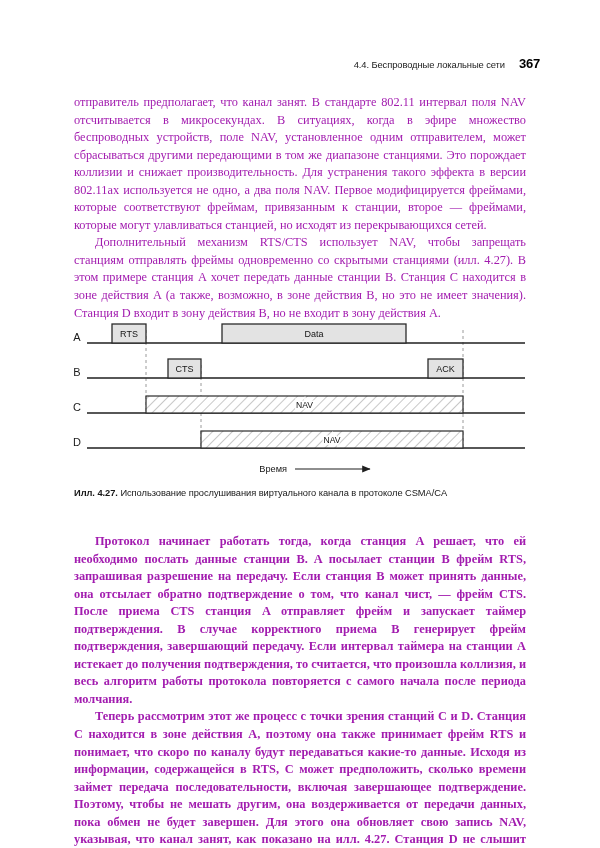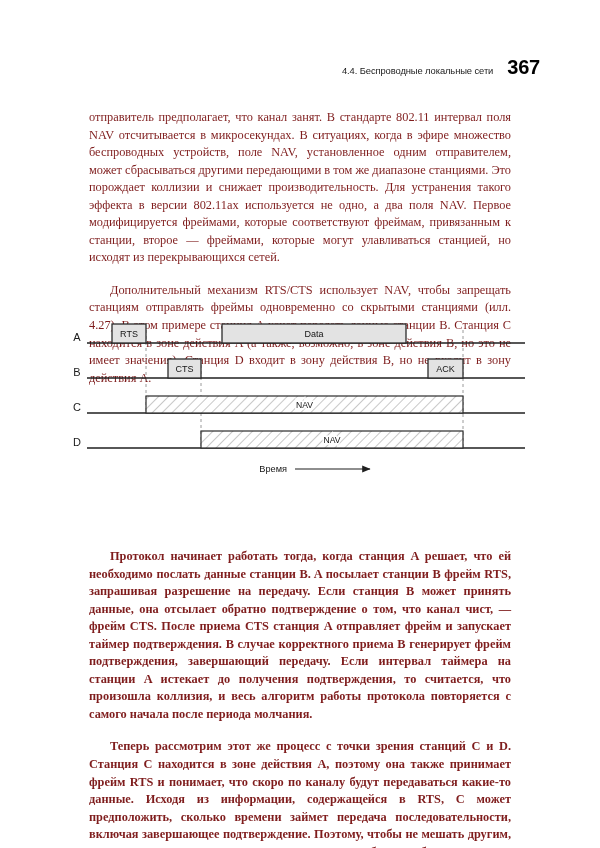--- a/index.html
+++ b/index.html
@@ -32,40 +32,40 @@
     gap: 14px;
     font-family: "Liberation Sans", "DejaVu Sans", sans-serif;
   }
   .runhead-title {
     font-size: 9.4px;
     letter-spacing: -0.1px;
     color: #1b1b1b;
     white-space: nowrap;
   }
   .runhead-folio {
-    font-size: 20px;
+    font-size: 13px;
     font-weight: 700;
     color: #000000;
     letter-spacing: -0.2px;
   }
 
   
   .col {
     position: absolute;
     left: 74px;
     width: 452px;
   }
   .col p {
-    margin: 15px;
+    margin: 0;
     font-size: 12.35px;
     line-height: 17.55px;
     text-align: justify;
     text-justify: inter-word;
     hyphens: manual;
-    color: #7f1d1d;
+    color: #a21caf;
   }
   .col p.ind {
     text-indent: 21px;
   }
 
   #body-top { top: 94px; }
   #body-bottom { top: 533px; font-weight: bold; }
 
   
   .figure {
@@ -143,19 +143,23 @@
           <line x1="87" y1="448" x2="525" y2="448" stroke="#1f1f1f" stroke-width="1.4"></line>
           <rect x="201" y="431" width="262" height="17" fill="url(#navhatch)" stroke="#2b2b2b" stroke-width="1.2"></rect>
           <text x="332" y="442.9" text-anchor="middle" font-family="&quot;Liberation Sans&quot;, &quot;DejaVu Sans&quot;, sans-serif" font-size="8.6" fill="#ffffff" stroke="#ffffff" stroke-width="3.2">NAV</text>
           <text x="332" y="442.9" text-anchor="middle" font-family="&quot;Liberation Sans&quot;, &quot;DejaVu Sans&quot;, sans-serif" font-size="8.6" fill="#141414">NAV</text>
           <text x="287" y="472" text-anchor="end" font-family="&quot;Liberation Sans&quot;, &quot;DejaVu Sans&quot;, sans-serif" font-size="9.2" fill="#161616">Время</text>
           <line x1="295" y1="469" x2="370" y2="469" stroke="#1f1f1f" stroke-width="1.2" marker-end="url(#arrowhead)"></line>
         </g>
     </svg>
   </div>
 
+  <div class="caption">
+    <b>Илл. 4.27.</b>
+    <span>Использование прослушивания виртуального канала в протоколе CSMA/CA</span>
+  </div>
 
   <div class="col" id="body-bottom">
     <p class="ind">Протокол начинает работать тогда, когда станция A решает, что ей необходимо послать данные станции B. A посылает станции B фрейм RTS, запрашивая разрешение на передачу. Если станция B может принять данные, она отсылает обратно подтверждение о том, что канал чист, — фрейм CTS. После приема CTS станция A отправляет фрейм и запускает таймер подтверждения. В случае корректного приема B генерирует фрейм подтверждения, завершающий передачу. Если интервал таймера на станции A истекает до получения подтверждения, то считается, что произошла коллизия, и весь алгоритм работы протокола повторяется с самого начала после периода молчания.</p>
     <p class="ind">Теперь рассмотрим этот же процесс с точки зрения станций C и D. Станция C находится в зоне действия A, поэтому она также принимает фрейм RTS и понимает, что скоро по каналу будут передаваться какие-то данные. Исходя из информации, содержащейся в RTS, C может предположить, сколько времени займет передача последовательности, включая завершающее подтверждение. Поэтому, чтобы не мешать другим, она воздерживается от передачи данных, пока обмен не будет завершен. Для этого она обновляет свою запись NAV, указывая, что канал занят, как показано на илл. 4.27. Станция D не слышит RTS,</p>
   </div>
 
 </div>
 
 </body></html>

